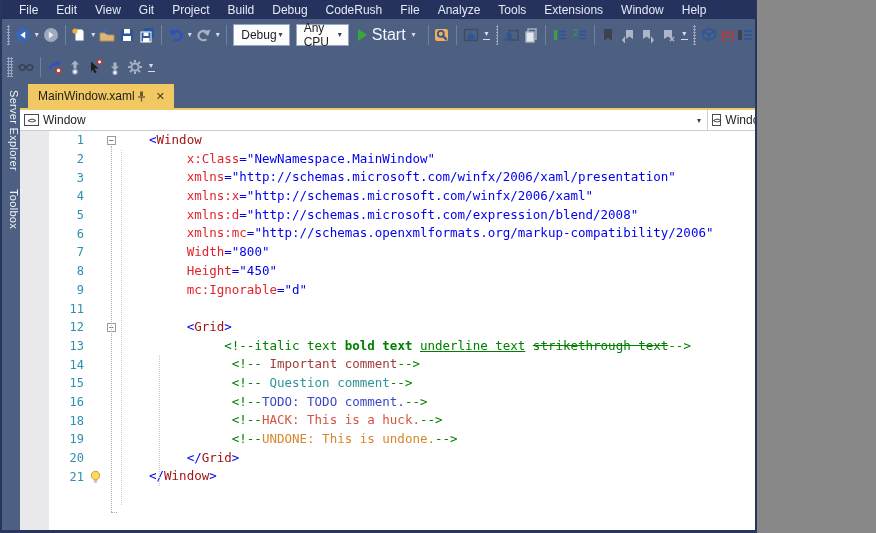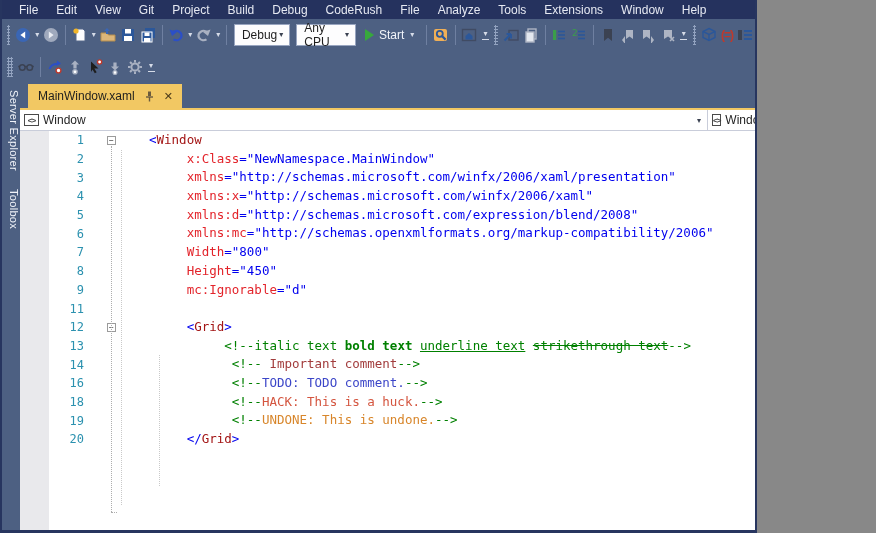--- a/index.html
+++ b/index.html
@@ -25,31 +25,31 @@
   .icon16 { width:16px; height:16px; display:inline-block; }
   .caret { font-size:8px; color:#D6DCE8; padding:0 2px; line-height:1; }
   .caret-under { display:flex; flex-direction:column; align-items:center; margin:0 2px; }
   .caret-under .bar { width:7px; height:1px; background:#D6DCE8; margin-top:1px; }
   .combo { display:flex; align-items:center; background:#FDFDFE; border:1px solid #98A5C0;
     height:22px; font-size:12px; color:#1E1E1E; padding:0 4px 0 7px; margin:0 3px; }
   .combo .caret { color:#3B4252; margin-left:auto; }
   .combo-debug { width:72px; } .combo-cpu { width:100px; }
   .start-btn { display:flex; align-items:center; height:24px; padding:0 4px; margin:0 2px; }
   .play { width:0; height:0; border-left:9px solid #37A93C; border-top:6px solid transparent; border-bottom:6px solid transparent; margin-right:5px; }
-  .start-label { color:#F2F5FA; font-size:12px; margin-right:4px; }
+  .start-label { color:#F2F5FA; font-size:16px; margin-right:4px; }
   .braces-glyph { color:#C0392B; font-weight:bold; font-size:12px; letter-spacing:-1px; padding:0 2px; }
   
   .body { position:absolute; top:82px; left:0; right:0; bottom:0; display:flex; }
   .side-strip { width:18px; background:#4D6082; color:#FFFFFF; display:flex; flex-direction:column; gap:18px; padding-top:8px; }
   .side-tab { writing-mode:vertical-rl; font-size:11px; color:#F0F3F9; letter-spacing:.3px; cursor:default; }
   .docwell { flex:1; display:flex; flex-direction:column; min-width:0; }
   
   .tabstrip { height:26px; background:#4D6082; display:flex; align-items:flex-end; padding-left:8px; }
   .tab { height:24px; background:#F2C863; display:flex; align-items:center; padding:0 7px 0 10px; }
-  .tab-title { font-size:12px; color:#1E1E1E; margin-right:8px; }
+  .tab-title { font-size:12px; color:#1E1E1E; margin-right:0; }
   .tab .pin { width:13px; height:13px; margin-right:6px; }
   .tab-close { font-size:11px; color:#4A3A1A; padding:0 2px; }
   .goldline { height:2px; background:#F2C863; }
   
   .navbar { height:21px; background:#FFFFFF; border-bottom:1px solid #C9CDDA; display:flex; align-items:center; position:relative; }
   .nav-seg { display:flex; align-items:center; flex:1; padding-left:4px; }
   .xmlbox { width:15px; height:12px; border:1px solid #4A4A4A; color:#3B3B3B; font-size:8px; font-weight:bold;
     display:inline-flex; align-items:center; justify-content:center; margin-right:4px; letter-spacing:-1px; }
   .nav-label { font-size:12px; color:#1E1E1E; }
   .nav-caret { margin-left:auto; margin-right:6px; font-size:8px; color:#3B4252; }
@@ -439,20 +439,26 @@
               <span class="foldcol"></span>
               <span class="codetext"><span class="sg-w">          </span><span class="sg-g">&lt;!--</span><span class="sg-gi">italic text</span><span class="sg-g"> </span><span class="sg-gb">bold text</span><span class="sg-g"> </span><span class="sg-gu">underline text</span><span class="sg-g"> </span><span class="sg-gs">strikethrough text</span><span class="sg-g">--&gt;</span></span>
             </div>
             <div class="line">
               <span class="ln">14</span>
               <span class="glyphcol"></span>
               <span class="foldcol"></span>
               <span class="codetext"><span class="sg-w">           </span><span class="sg-g">&lt;!--</span><span class="sg-imp"> Important comment</span><span class="sg-g">--&gt;</span></span>
             </div>
             <div class="line">
+              <span class="ln">15</span>
+              <span class="glyphcol"></span>
+              <span class="foldcol"></span>
+              <span class="codetext"><span class="sg-w">           </span><span class="sg-g">&lt;!--</span><span class="sg-q"> Question comment</span><span class="sg-g">--&gt;</span></span>
+            </div>
+            <div class="line">
               <span class="ln">16</span>
               <span class="glyphcol"></span>
               <span class="foldcol"></span>
               <span class="codetext"><span class="sg-w">           </span><span class="sg-g">&lt;!--</span><span class="sg-todo">TODO: TODO comment.</span><span class="sg-g">--&gt;</span></span>
             </div>
             <div class="line">
               <span class="ln">18</span>
               <span class="glyphcol"></span>
               <span class="foldcol"></span>
               <span class="codetext"><span class="sg-w">           </span><span class="sg-g">&lt;!--</span><span class="sg-hack">HACK: This is a huck.</span><span class="sg-g">--&gt;</span></span>
@@ -461,20 +467,32 @@
               <span class="ln">19</span>
               <span class="glyphcol"></span>
               <span class="foldcol"></span>
               <span class="codetext"><span class="sg-w">           </span><span class="sg-g">&lt;!--</span><span class="sg-und">UNDONE: This is undone.</span><span class="sg-g">--&gt;</span></span>
             </div>
             <div class="line">
               <span class="ln">20</span>
               <span class="glyphcol"></span>
               <span class="foldcol"></span>
               <span class="codetext"><span class="sg-w">     </span><span class="sg-d">&lt;/</span><span class="sg-t">Grid</span><span class="sg-d">&gt;</span></span>
+            </div>
+            <div class="line">
+              <span class="ln">21</span>
+              <span class="glyphcol">
+                <svg width="13" height="14" viewBox="0 0 13 14">
+                  <circle cx="6.5" cy="5.5" r="4.2" fill="#FFD95E" stroke="#C9A227"></circle>
+                  <rect x="4.8" y="9.5" width="3.4" height="2" fill="#B9BAC1"></rect>
+                  <rect x="5.2" y="11.7" width="2.6" height="1.2" fill="#B9BAC1"></rect>
+                </svg>
+              </span>
+              <span class="foldcol"></span>
+              <span class="codetext"><span class="sg-d">&lt;/</span><span class="sg-t">Window</span><span class="sg-d">&gt;</span></span>
             </div>
           </div>
         <div class="outline-v" id="outline-v" style="left: 91px; top: 14.7px; height: 366.52px;"></div>
         <div class="outline-foot" id="outline-foot" style="left: 91px; top: 381.22px; width: 6px;"></div>
         <div class="guide" id="guide1" style="left: 101px; top: 18.7px; height: 355.3px;"></div>
         <div class="guide" id="guide2" style="left: 139px; top: 224.4px; height: 130.9px;"></div>
       </div>
     </div>
   </div>
 </div>

